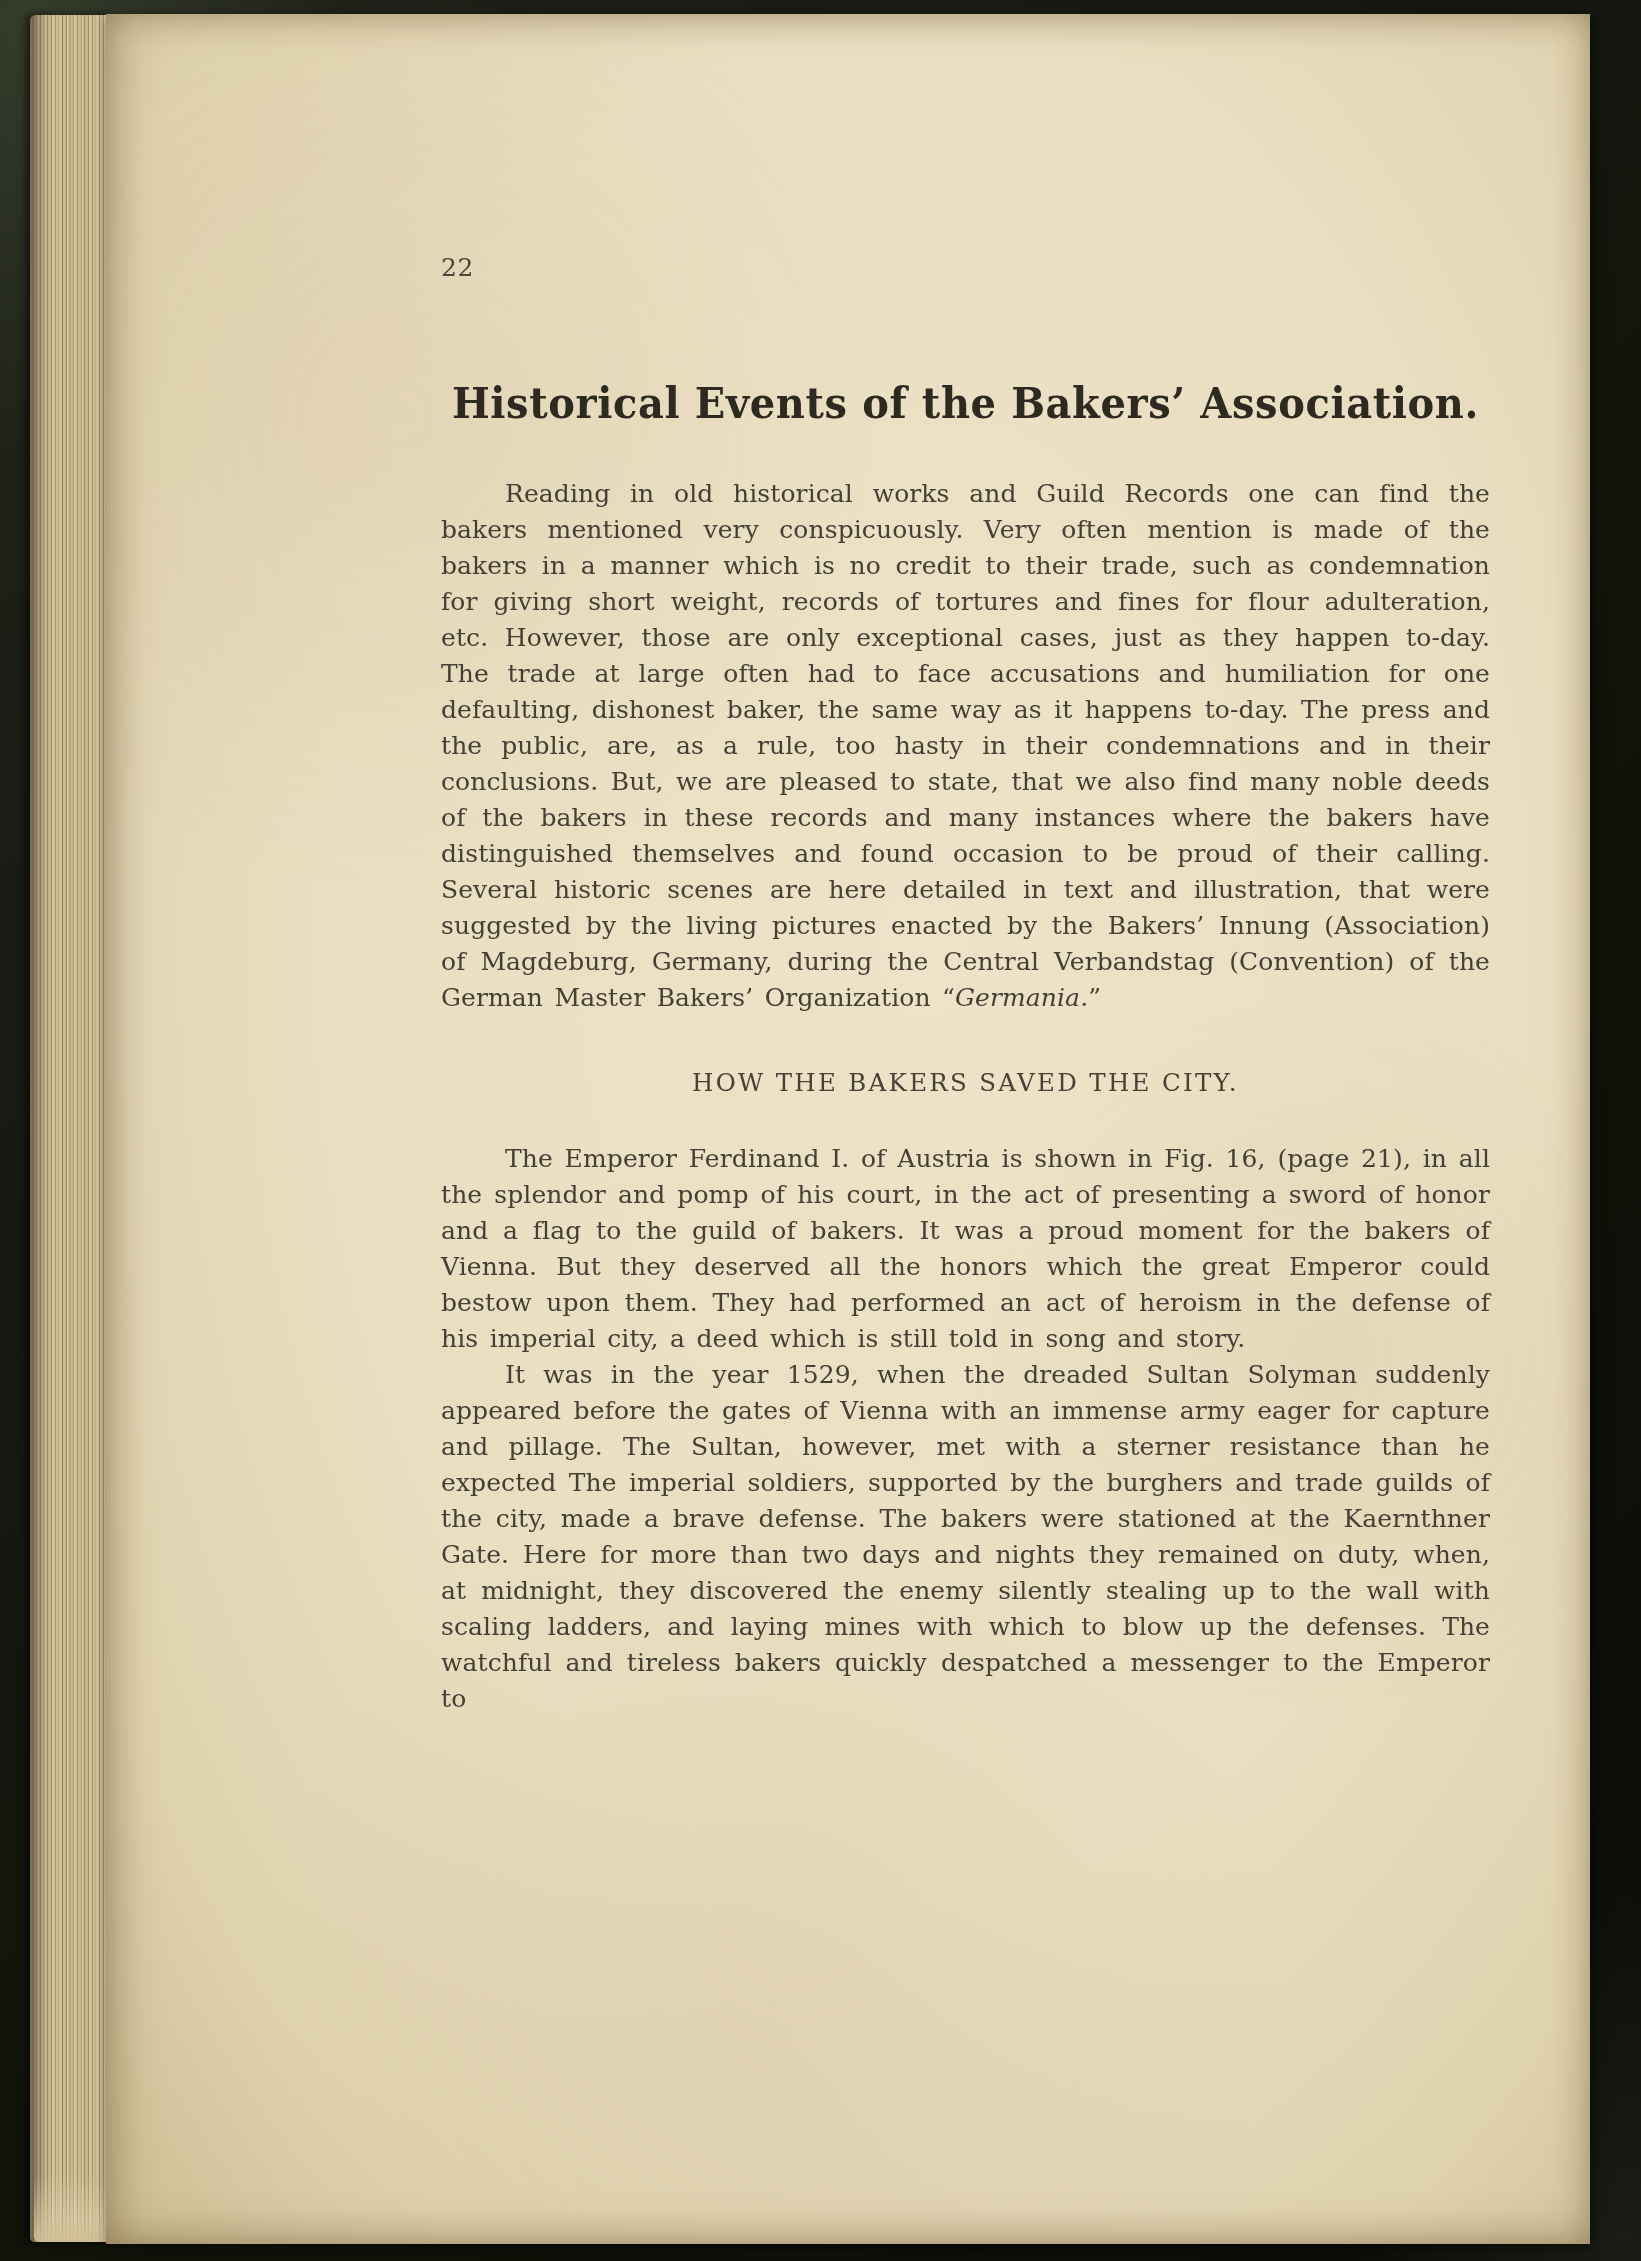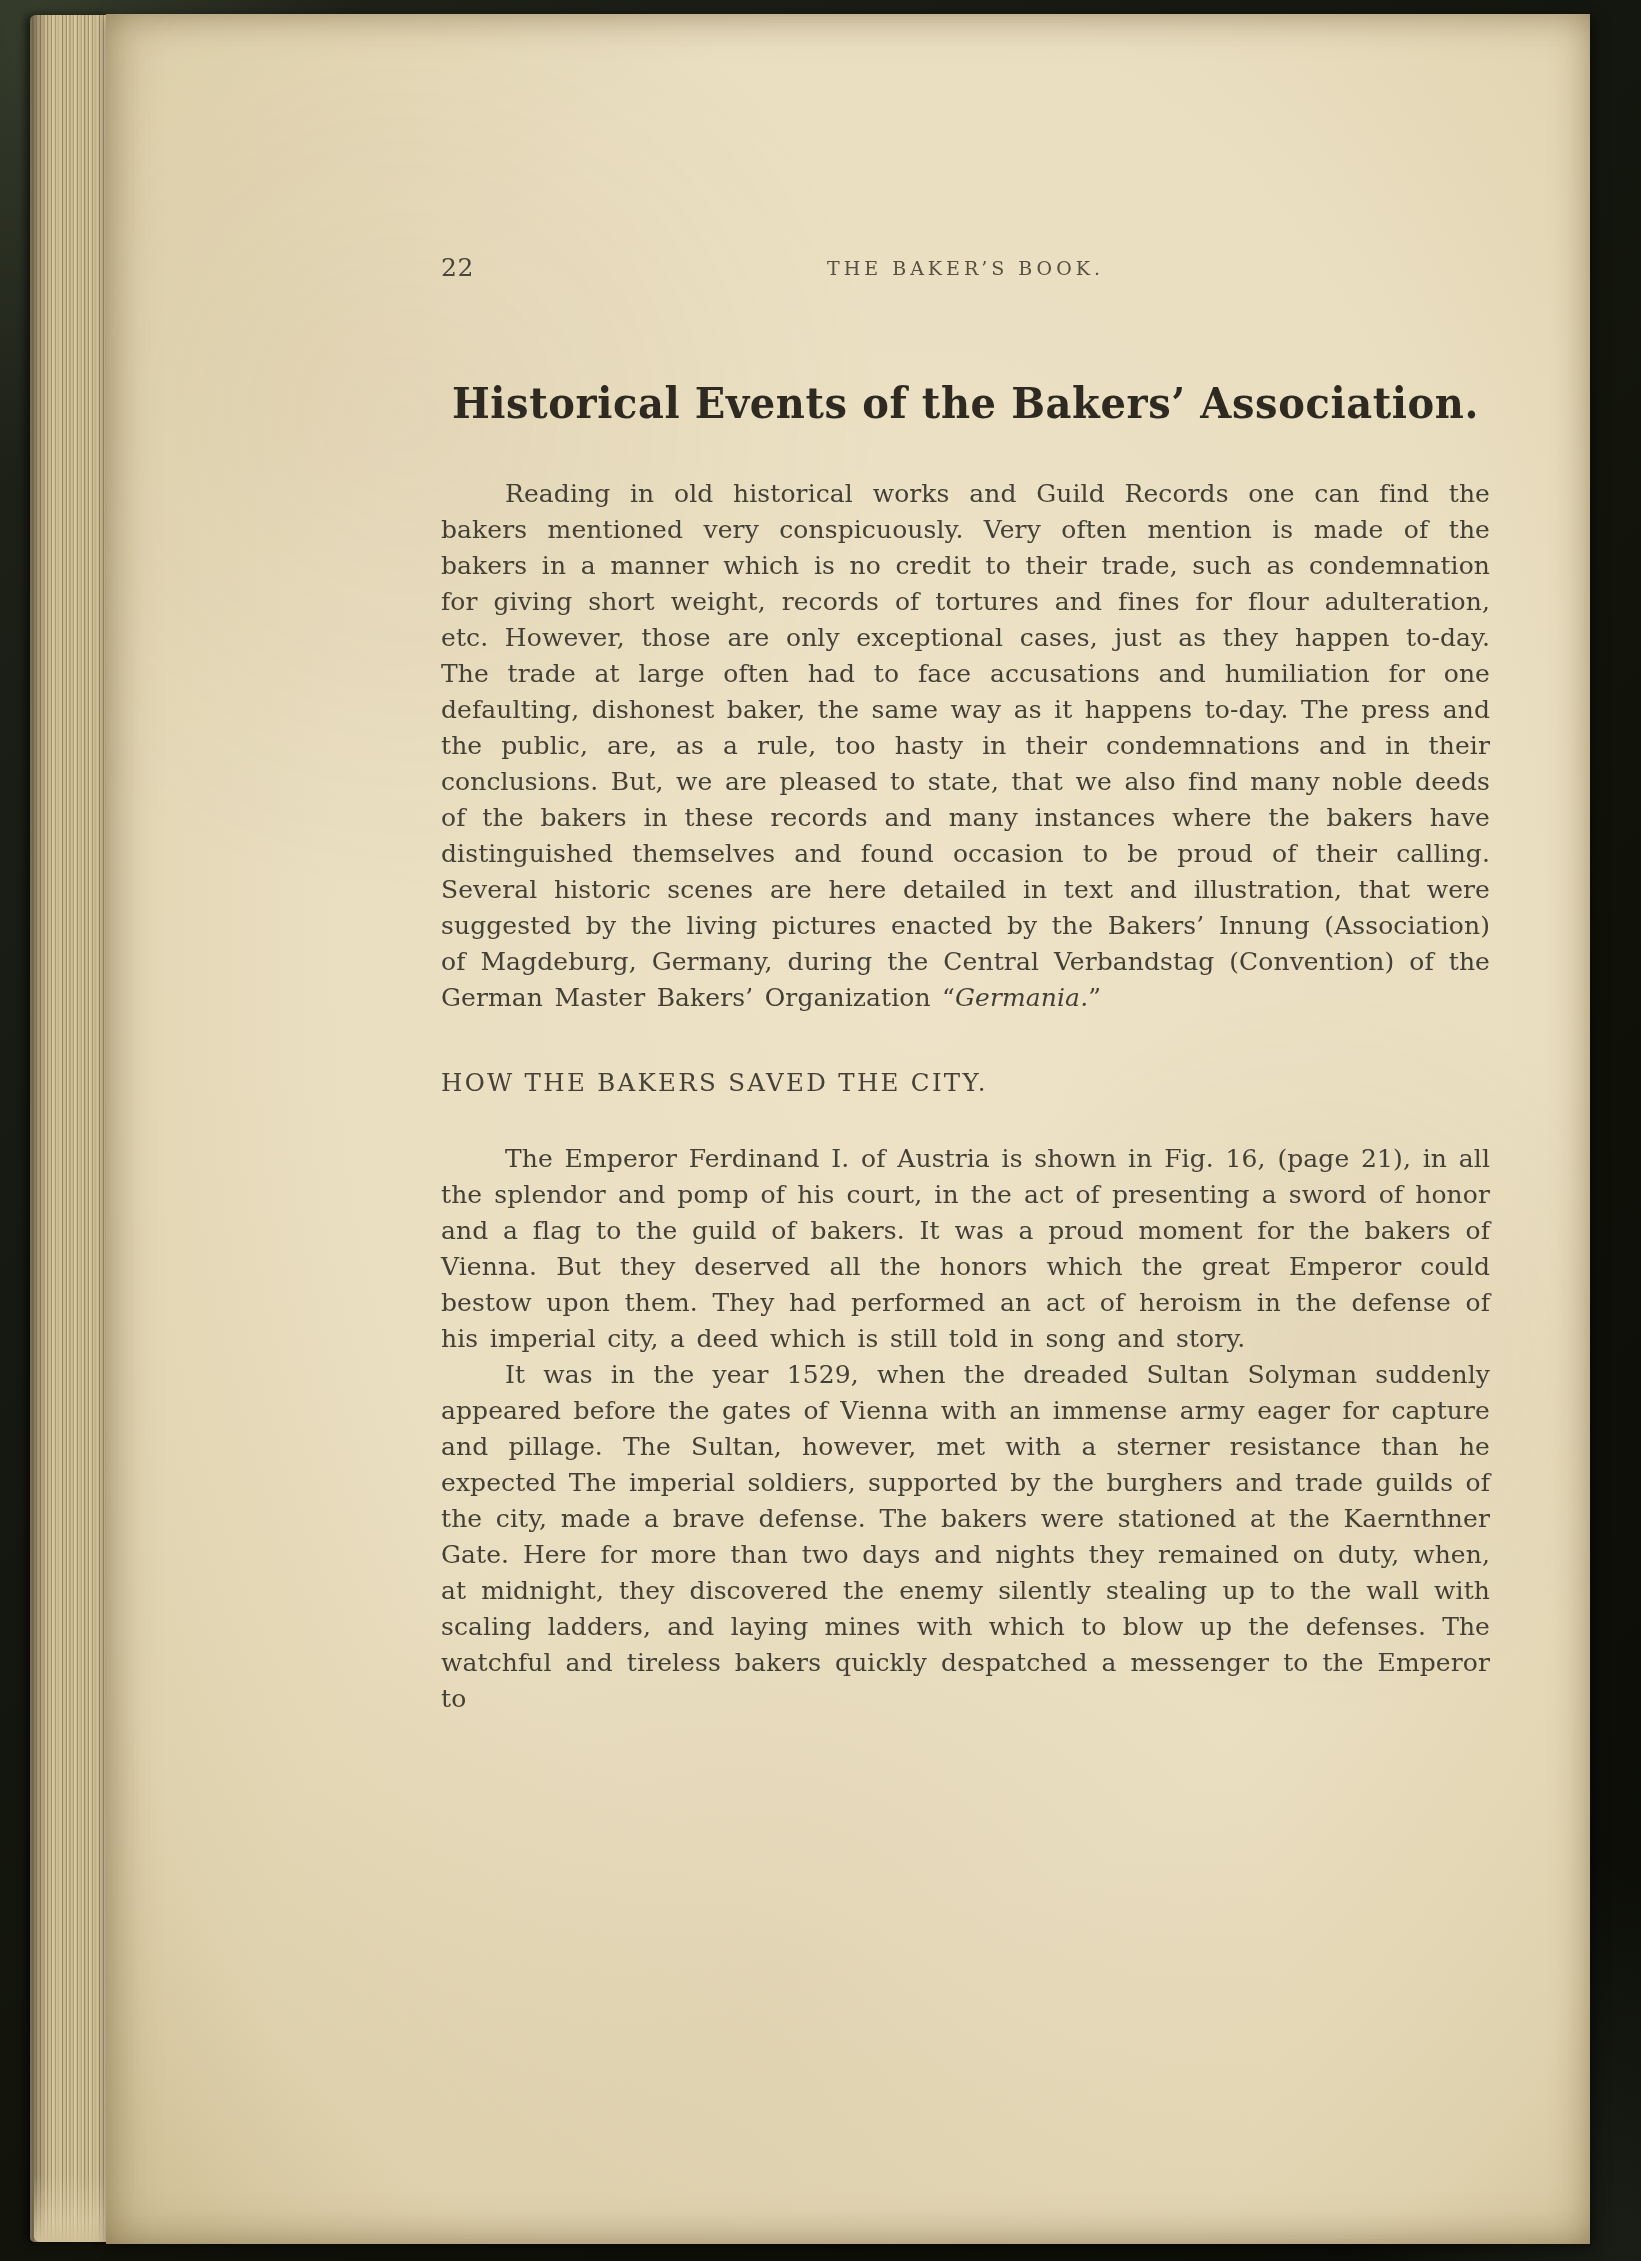--- a/index.html
+++ b/index.html
@@ -131,39 +131,39 @@
     color: #454036;
   }
   .body-para.intro {
     margin-top: 50px;
   }
   .section-heading {
     margin: 52px 0 44px 0;
     font-weight: 400;
     font-size: 24.5px;
     letter-spacing: 2.3px;
+    text-align: center;
     color: #48422f;
     color: #484236;
   }
   em { }
 </style>
 </head>
 <body>
 
 <div class="scene">
   <div class="cover"></div>
   <div class="page-edges"></div>
   <div class="page-edges-bottom"></div>
 
   <div class="paper">
     <div class="text-block">
 
       <header class="running-head">
         <span class="page-number">22</span>
-        <span class="running-title">THE BAKER’S BOOK.</span>
       </header>
 
       <h1 class="article-title">Historical Events of the Bakers’ Association.</h1>
 
       <p class="body-para intro"><span>Reading in old historical works and Guild Records one can find the bakers mentioned very conspicuously.  Very often mention is made of the bakers in a manner which is no credit to their trade, such as condemnation for giving short weight, records of tortures and fines for flour adulteration, etc.  However, those are only exceptional cases, just as they happen to-day.  The trade at large often had to face accusations and humiliation for one defaulting, dishonest baker, the same way as it happens to-day.  The press and the public, are, as a rule, too hasty in their condemnations and in their conclusions.  But, we are pleased to state, that we also find many noble deeds of the bakers in these records and many instances where the bakers have distinguished themselves and found occasion to be proud of their calling.  Several historic scenes are here detailed in text and illustration, that were suggested by the living pictures enacted by the Bakers’ Innung (Association) of Magdeburg, Germany, during the Central Verbandstag (Convention) of the German Master Bakers’ Organization “</span><em>Germania.</em><span>”</span></p>
 
       <h2 class="section-heading">HOW THE BAKERS SAVED THE CITY.</h2>
 
       <p class="body-para">The Emperor Ferdinand I. of Austria is shown in Fig. 16, (page 21), in all the splendor and pomp of his court, in the act of presenting a sword of honor and a flag to the guild of bakers.  It was a proud moment for the bakers of Vienna.  But they deserved all the honors which the great Emperor could bestow upon them.  They had performed an act of heroism in the defense of his imperial city, a deed which is still told in song and story.</p>
 

